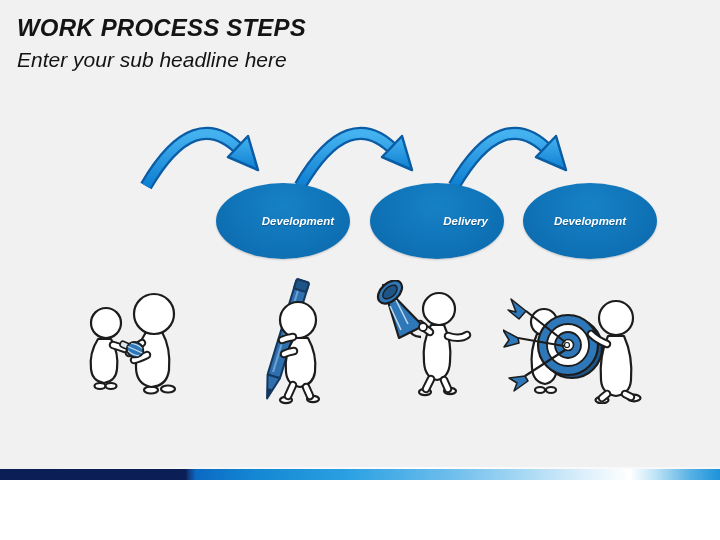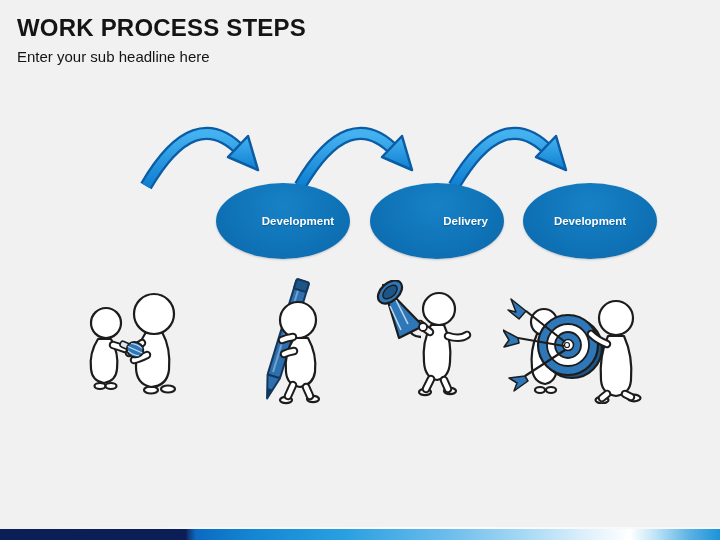--- a/index.html
+++ b/index.html
@@ -1,27 +1,28 @@
 <!DOCTYPE html>
 <html><head>
 <meta charset="utf-8">
 <style>
   html,body{margin:0;padding:0;}
   .slide{
-    position:relative; width:720px; height:540px; overflow:hidden;
+    position:relative; width:720px; height:480px; overflow:hidden;
     background:#f1f1f2;
     font-family:"Liberation Sans", sans-serif;
+    font-style:italic;
   }
   .title{
     position:absolute; left:17px; top:14px;
     font-size:24px; font-weight:bold; color:#141414; letter-spacing:.2px;
   }
   .subtitle{
     position:absolute; left:17px; top:48px;
-    font-size:15px; color:#141414;
+    font-size:21px; color:#141414;
   }
   .arrows-layer{ position:absolute; left:0; top:0; z-index:1; pointer-events:none;}
   .ellipse{
     position:absolute; top:183px; width:134px; height:76px; z-index:2;
     border-radius:50%;
     background:radial-gradient(ellipse at 50% 30%, #1781c6 0%, #0f72b6 60%, #0c66a8 100%);
     display:flex; align-items:center; justify-content:center;
     box-shadow:0 1px 2px rgba(0,0,0,.18);
   }
   .ellipse .lbl{

